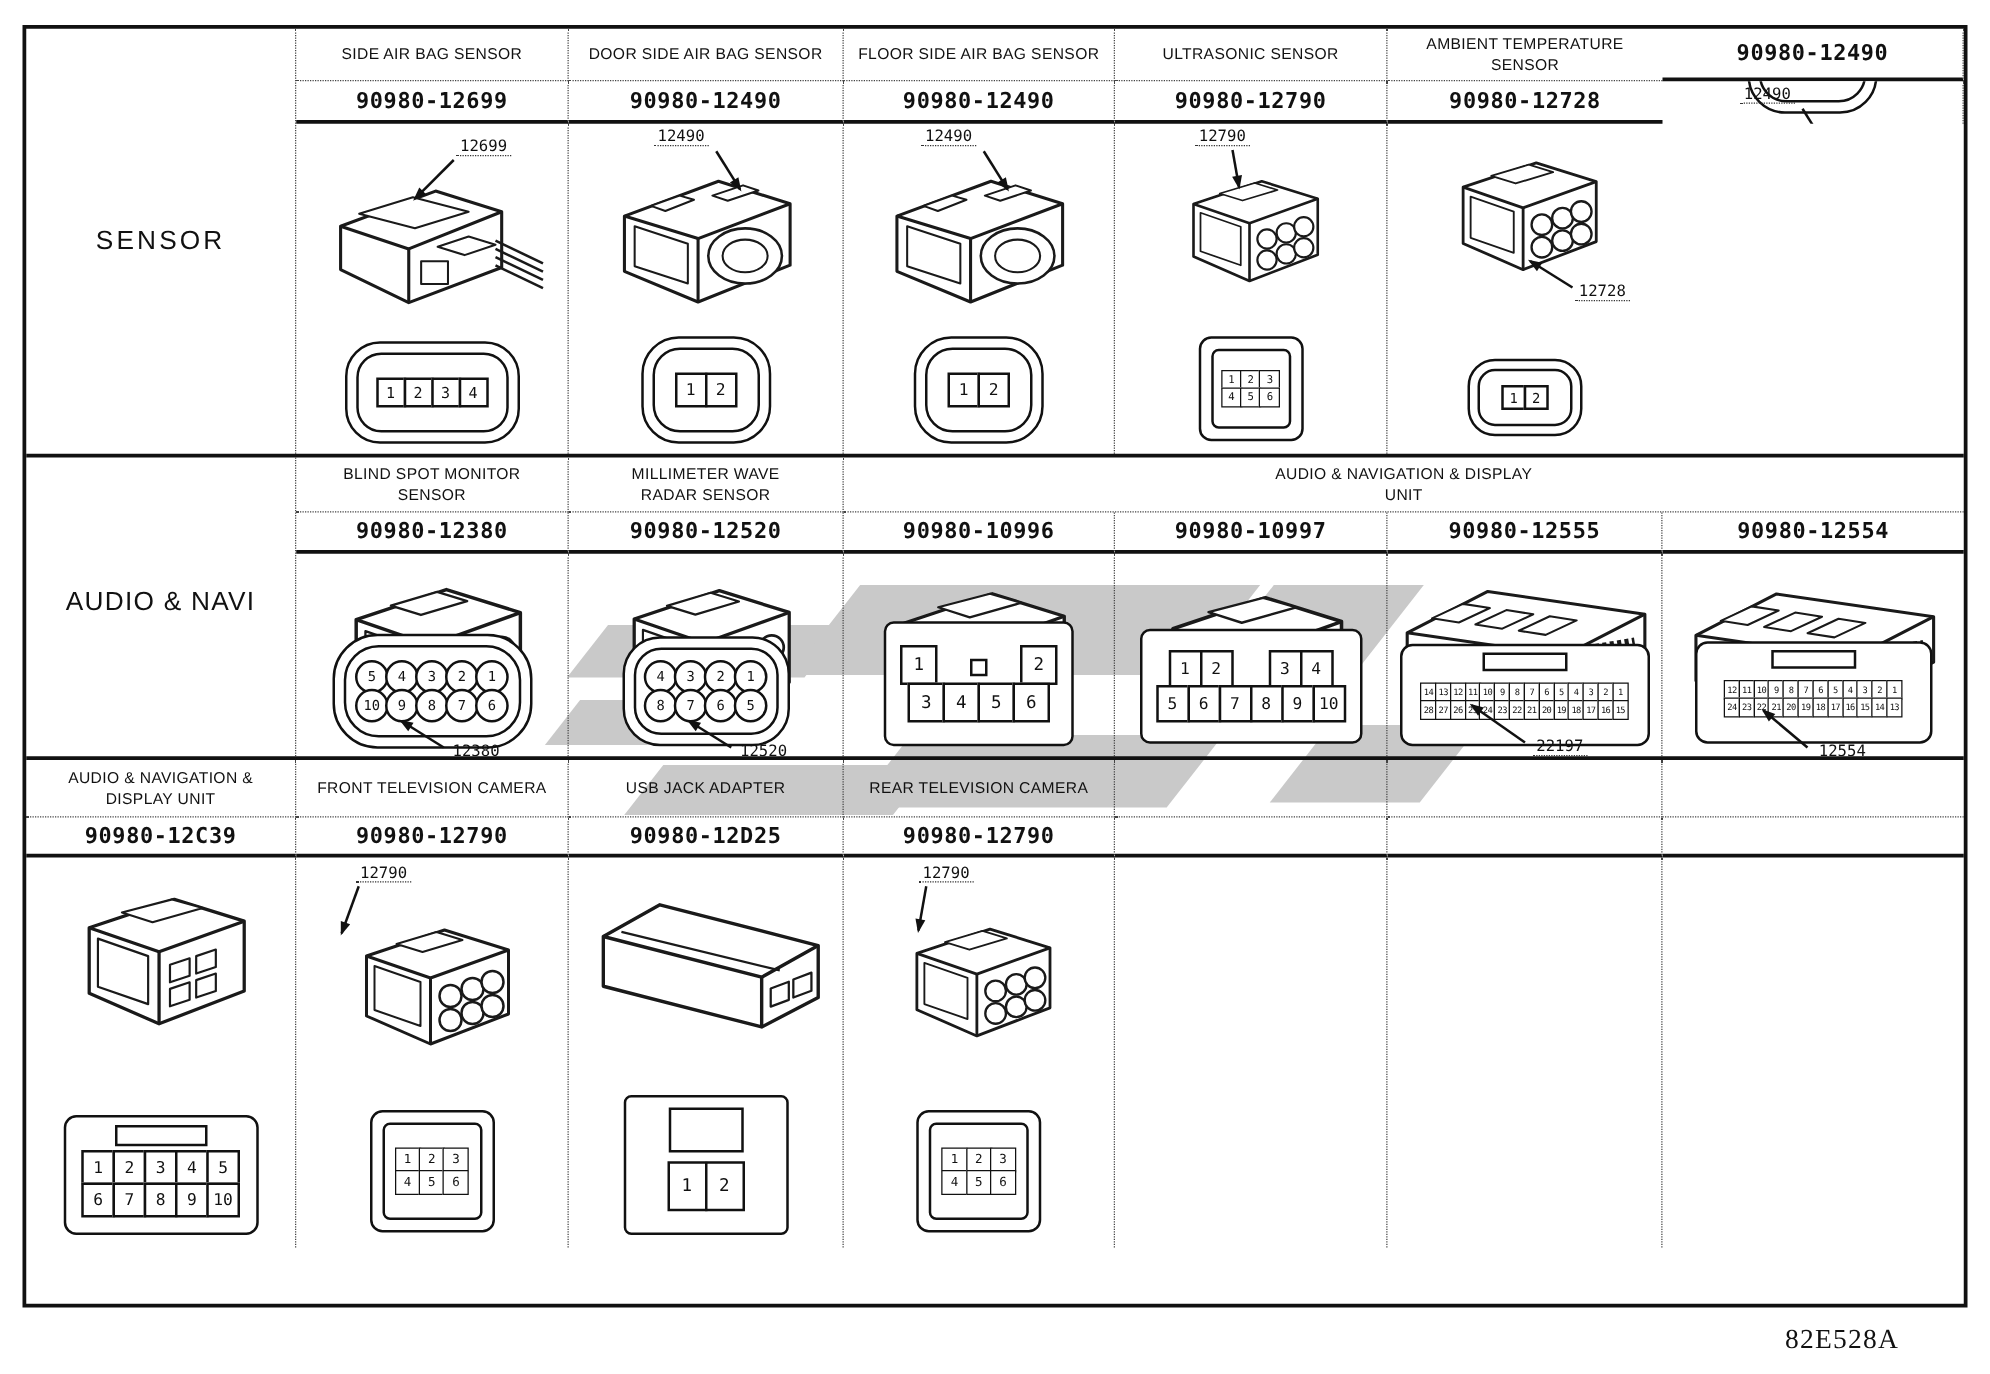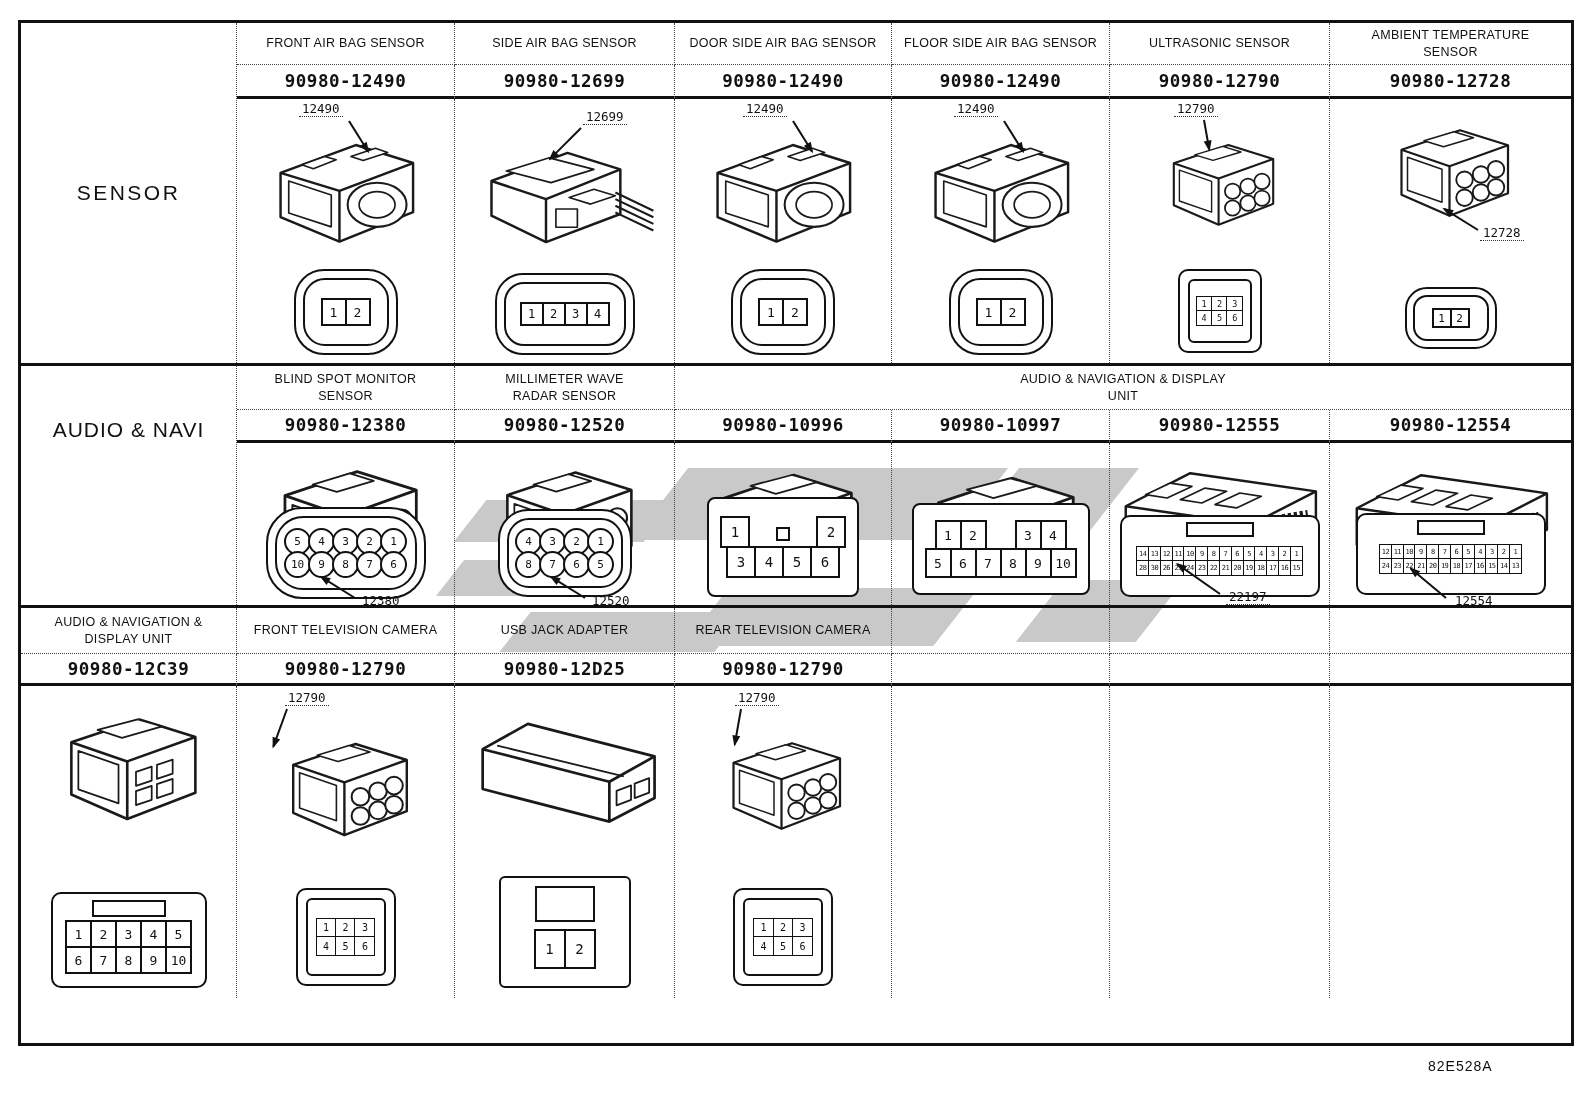--- a/index.html
+++ b/index.html
@@ -16,21 +16,21 @@
 .sec2{grid-template-rows:44px 33px 1fr;height:242px;border-top:3px solid #111}
 .sec3{grid-template-rows:46px 32px 1fr;height:393px;border-top:3px solid #111}
 .c{border-right:1px dotted #444;position:relative;background:transparent}
 .c.last{border-right:none}
 .cname{display:flex;align-items:center;justify-content:center;text-align:center;
   border-bottom:1px dotted #444;font-size:12.5px;letter-spacing:.3px;line-height:1.3}
 .cnum{display:flex;align-items:center;justify-content:center;border-bottom:3px solid #111;
   font-family:"DejaVu Sans Mono",monospace;font-weight:bold;font-size:17.5px;letter-spacing:.5px}
 .cdraw{position:relative;overflow:hidden}
 .rowlabel{display:flex;align-items:center;justify-content:center;font-size:21px;letter-spacing:2.5px}
-.audionavi{display:flex;align-items:flex-start;justify-content:center;padding-top:52px;
+.audionavi{display:flex;align-items:flex-start;justify-content:center;padding-top:104px;
   font-size:21px;letter-spacing:1px;white-space:nowrap}
 .ghead{display:flex;flex-direction:column;align-items:center;justify-content:center;
   border-bottom:1px dotted #444;font-size:12.5px;line-height:1.35;letter-spacing:.3px}
 
 .iso{position:absolute;left:50%;transform:translateX(-50%)}
 .callout{position:absolute;font-family:"DejaVu Sans Mono",monospace;font-size:12.5px;z-index:4;white-space:nowrap}
 .co-text{border-bottom:1px dotted #333;padding:0 3px}
 .leader{position:absolute;border-top:2.2px solid #111;transform-origin:left center;display:block}
 .leader:after{content:"";position:absolute;right:-2px;top:-5.2px;width:0;height:0;
   border-left:11px solid #111;border-top:4px solid transparent;border-bottom:4px solid transparent}
@@ -86,22 +86,22 @@
 .face-wide .pin{width:13px;height:16px;font-size:7px;border-width:1.2px;letter-spacing:-.5px;overflow:hidden}
 .face-wide .pin+.pin{margin-left:-1.2px}
 .face-wide .pin-row+.pin-row{margin-top:-1.2px}
 .face-wide14{width:200px}
 .face-wide12{width:190px}
 .face-usb{width:132px;height:112px;border-radius:6px}
 .face-usb:after{content:"";position:absolute;top:8px;left:50%;transform:translateX(-50%);width:56px;height:32px;border:2px solid #111}
 .face-usb .pins{margin-top:34px}
 .face-usb .pin{width:32px;height:40px;font-size:14px}
 
-.doccode{position:absolute;left:1428px;top:1058px;font-family:Liberation Sans, sans-serif;
-  font-size:14px;letter-spacing:1px;z-index:3}
+.doccode{position:absolute;left:1428px;top:1058px;font-family:Liberation Serif, serif;
+  font-size:22px;letter-spacing:1px;z-index:3}
 .t{max-width:200px}
 </style>
 </head>
 <body>
 
 <svg width="0" height="0" style="position:absolute">
 <defs>
 <g id="sym-iso-a" stroke="#1a1a1a" stroke-width="3" fill="#fff" stroke-linejoin="round">
   <polygon points="30,56 122,22 192,44 192,104 102,140 30,110"></polygon>
   <polyline points="30,56 102,78 192,44" fill="none"></polyline>
@@ -186,23 +186,20 @@
     <div class="w" style="left:980px;top:468px;width:120px;height:100px;transform:skewX(-38deg)"></div>
     <div class="w" style="left:1040px;top:580px;width:120px;height:62px;transform:skewX(-38deg)"></div>
   </div>
 
   <div class="tbl">
 
     <div class="sec sec1">
       <div class="c rowlabel" style="grid-row:1/4;grid-column:1">SENSOR</div>
 
       <div class="c cname">
-          <span class="t">FRONT AIR BAG SENSOR</span>
-        </div>
-      <div class="c cname">
           <span class="t">SIDE AIR BAG SENSOR</span>
         </div>
       <div class="c cname">
           <span class="t">DOOR SIDE AIR BAG SENSOR</span>
         </div>
       <div class="c cname">
           <span class="t">FLOOR SIDE AIR BAG SENSOR</span>
         </div>
       <div class="c cname">
           <span class="t">ULTRASONIC SENSOR</span>
@@ -438,21 +435,21 @@
                 <span class="pin">7</span>
                 <span class="pin">6</span>
                 <span class="pin">5</span>
                 <span class="pin">4</span>
                 <span class="pin">3</span>
                 <span class="pin">2</span>
                 <span class="pin">1</span>
               </div>
               <div class="pin-row">
                 <span class="pin">28</span>
-                <span class="pin">30</span>
+                <span class="pin">27</span>
                 <span class="pin">26</span>
                 <span class="pin">25</span>
                 <span class="pin">24</span>
                 <span class="pin">23</span>
                 <span class="pin">22</span>
                 <span class="pin">21</span>
                 <span class="pin">20</span>
                 <span class="pin">19</span>
                 <span class="pin">18</span>
                 <span class="pin">17</span>

